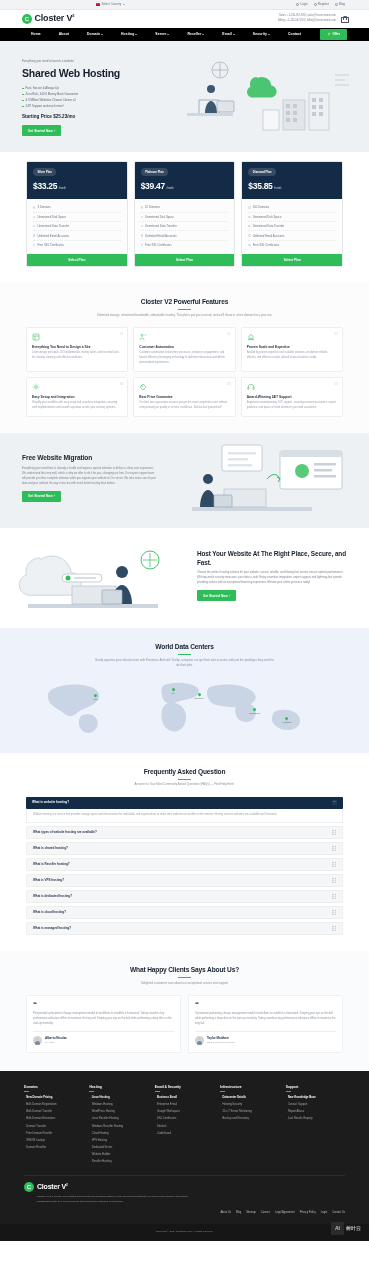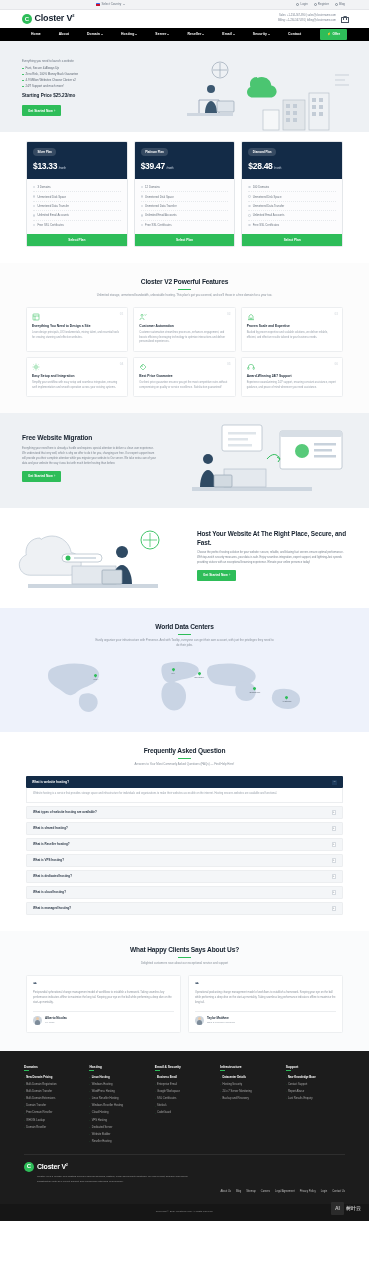--- a/index.html
+++ b/index.html
@@ -271,20 +271,21 @@
       </div>
     <div class="nav-cta">
       <span>⚡</span>
       <span>Offer</span>
     </div>
   </div>
 
   <div class="hero">
     <div class="hero-left">
       <div class="hero-eyebrow">Everything you need to launch a website</div>
+      <div class="hero-title">Shared Web Hosting</div>
       <ul class="hero-list" id="hero-bullets">
           <li>
             <span class="bullet"></span>
             <span>Fast, Secure &amp; Always Up</span>
           </li>
           <li>
             <span class="bullet"></span>
             <span>Zero Risk, 100% Money Back Guarantee</span>
           </li>
           <li>
@@ -336,21 +337,21 @@
       <rect x="52" y="46" width="17" height="11" rx="1" fill="#dfe5eb" stroke="#9aa6b4" stroke-width=".7"></rect>
       <g fill="none" stroke="#b9c2cc" stroke-width=".7">
         <path d="M170 20h14M170 25h10M170 30h14"></path>
       </g>
     </svg>
   </div>
 
   <div class="pricing-wrap">
     <div class="pricing" id="pricing">
         <div class="pcard">
-          <div class="pcard-top"><div class="plan-badge">Silver Plan</div><div class="plan-price"><span>$13.33</span><small>/month</small></div></div>
+          <div class="pcard-top"><div class="plan-badge">Silver Plan</div><div class="plan-price"><span>$33.25</span><small>/month</small></div></div>
           <div class="pcard-body">
             <ul>
               <li>
                 <span class="chk"></span>
                 <span>3 Domains</span>
               </li>
               <li>
                 <span class="chk"></span>
                 <span>Unmetered Disk Space</span>
               </li>
@@ -392,21 +393,21 @@
               </li>
               <li>
                 <span class="chk"></span>
                 <span>Free SSL Certificates</span>
               </li>
             </ul>
           </div>
           <button class="pcard-btn">Select Plan</button>
         </div>
         <div class="pcard">
-          <div class="pcard-top"><div class="plan-badge">Diamond Plan</div><div class="plan-price"><span>$28.48</span><small>/month</small></div></div>
+          <div class="pcard-top"><div class="plan-badge">Diamond Plan</div><div class="plan-price"><span>$35.85</span><small>/month</small></div></div>
           <div class="pcard-body">
             <ul>
               <li>
                 <span class="chk"></span>
                 <span>100 Domains</span>
               </li>
               <li>
                 <span class="chk"></span>
                 <span>Unmetered Disk Space</span>
               </li>

